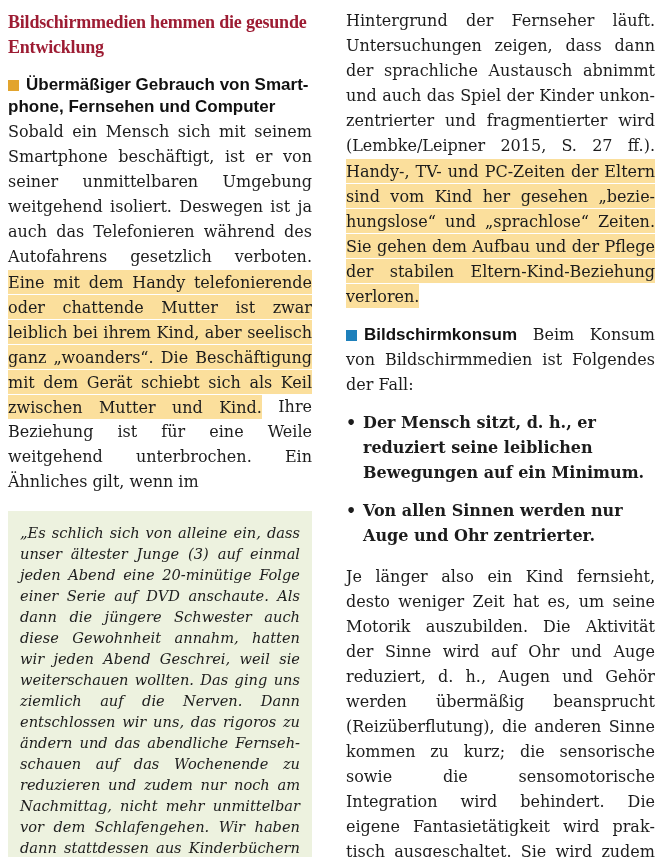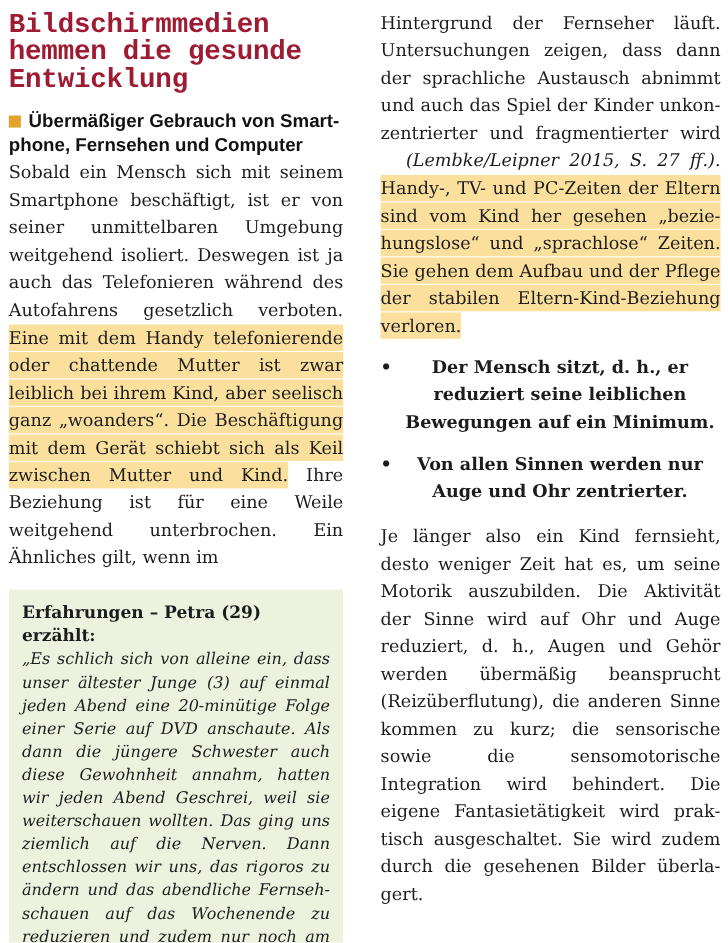--- a/index.html
+++ b/index.html
@@ -12,23 +12,23 @@
     padding:8px 7px 0 8px;
     display:flex;
     gap:34px;
     font-family:"DejaVu Serif", serif;
     color:#1c1c1c;
   }
   .col{width:304px;box-sizing:border-box;}
   .col-right{width:309px;}
 
   .page-title{
-    font-family:Liberation Mono, monospace;
+    font-family:Liberation Serif, serif;
     font-weight:bold;
-    font-size:25px;
+    font-size:18px;
     line-height:25px;
     color:var(--title-color,#9d1c33);
     letter-spacing:-0.2px;
     margin:2px 0 0 0;
   }
   .subheading{
     font-family:"Liberation Sans", sans-serif;
     font-weight:bold;
     font-size:17px;
     line-height:22px;
@@ -44,21 +44,21 @@
   }
   .sq-amber{background:var(--accent-amber,#e2a42e);}
   .sq-blue{background:var(--accent-blue,#1e80bb);}
 
   .body-par{
     font-size:16px;
     line-height:25px;
     text-align:justify;
     margin-top:1px;
   }
-  .seg-i{font-style:italic;margin-left:23px;}
+  .seg-i{}
   .seg-hl{
     background:var(--hl,#fbdf9c);
     padding:2.5px 0;
     -webkit-box-decoration-break:clone;
     box-decoration-break:clone;
   }
 
   .experience-box{
     margin-top:17px;
     background:var(--box-bg,#edf2df);
@@ -97,47 +97,49 @@
     display:flex;
     font-weight:bold;
     font-size:16px;
     line-height:25px;
     margin-bottom:13px;
   }
   .bullet-marker{
     width:17px;
     flex:0 0 17px;
   }
-  .bullet-text{flex:1;text-align:center;}
+  .bullet-text{flex:1;}
 
   .par2{margin-top:16px;}
 </style>
 </head>
 <body>
 
 <div class="page">
 
   <div class="col col-left">
     <h1 class="page-title">Bildschirmmedien hemmen die gesunde Entwicklung</h1>
 
     <div class="subheading">
       <span class="sq sq-amber"></span><span>Übermäßiger Gebrauch von Smart­phone, Fernsehen und Computer</span>
     </div>
 
     <div class="body-par"><span class="seg-n">Sobald ein Mensch sich mit seinem Smartphone beschäftigt, ist er von sei­ner unmittelbaren Umgebung weitge­hend isoliert. Deswegen ist ja auch das Telefonieren während des Auto­fahrens gesetzlich verboten. </span><span class="seg-hl">Eine mit dem Handy telefonierende oder chat­tende Mutter ist zwar leiblich bei ih­rem Kind, aber seelisch ganz „woan­ders“. Die Beschäftigung mit dem Gerät schiebt sich als Keil zwischen Mutter und Kind.</span><span class="seg-n"> Ihre Beziehung ist für eine Weile weitgehend unterbro­chen. Ein Ähnliches gilt, wenn im</span></div>
 
     <div class="experience-box">
-      <div class="box-title">Erfahrungen – Petra (29) erzählt:</div>
       <div class="box-quote">„Es schlich sich von alleine ein, dass un­ser ältester Junge (3) auf einmal jeden Abend eine 20-minütige Folge einer Se­rie auf DVD anschaute. Als dann die jün­gere Schwester auch diese Gewohnheit annahm, hatten wir jeden Abend Ge­schrei, weil sie weiterschauen wollten. Das ging uns ziemlich auf die Nerven. Dann entschlossen wir uns, das rigoros zu ändern und das abendliche Fernseh­schauen auf das Wochenende zu redu­zieren und zudem nur noch am Nachmit­tag, nicht mehr unmittelbar vor dem Schlafengehen. Wir haben dann stattdes­sen aus Kinderbüchern vorgelesen. Die Umstellung der Gewohnheit war gar nicht so schwer, wie wir dachten. Mit der jetzigen Regelung kommen wir alle gut zurecht.“</div>
     </div>
   </div>
 
   <div class="col col-right">
     <div class="body-par" style="margin-top:0;"><span class="seg-n">Hintergrund der Fernseher läuft. Untersuchungen zeigen, dass dann der sprachliche Austausch abnimmt und auch das Spiel der Kinder unkon­zentrierter und fragmentierter wird </span><span class="seg-i">(Lembke/Leipner 2015, S. 27 ff.).</span><span class="seg-n"> </span><span class="seg-hl">Handy-, TV- und PC-Zeiten der Eltern sind vom Kind her gesehen „bezie­hungslose“ und „sprachlose“ Zeiten. Sie gehen dem Aufbau und der Pflege der stabilen Eltern-Kind-Beziehung verloren.</span></div>
 
+    <div class="runin-heading">
+      <span class="sq sq-blue"></span><span class="runin-label">Bildschirmkonsum</span><span> Beim Konsum von Bildschirmmedien ist Folgendes der Fall:</span>
+    </div>
 
     <div class="bullet-list">
       <div class="bullet-item">
         <span class="bullet-marker">•</span>
         <span class="bullet-text">Der Mensch sitzt, d. h., er reduziert seine leiblichen Bewegungen auf ein Minimum.</span>
       </div>
       <div class="bullet-item">
         <span class="bullet-marker">•</span>
         <span class="bullet-text">Von allen Sinnen werden nur Auge und Ohr zentrierter.</span>
       </div>

